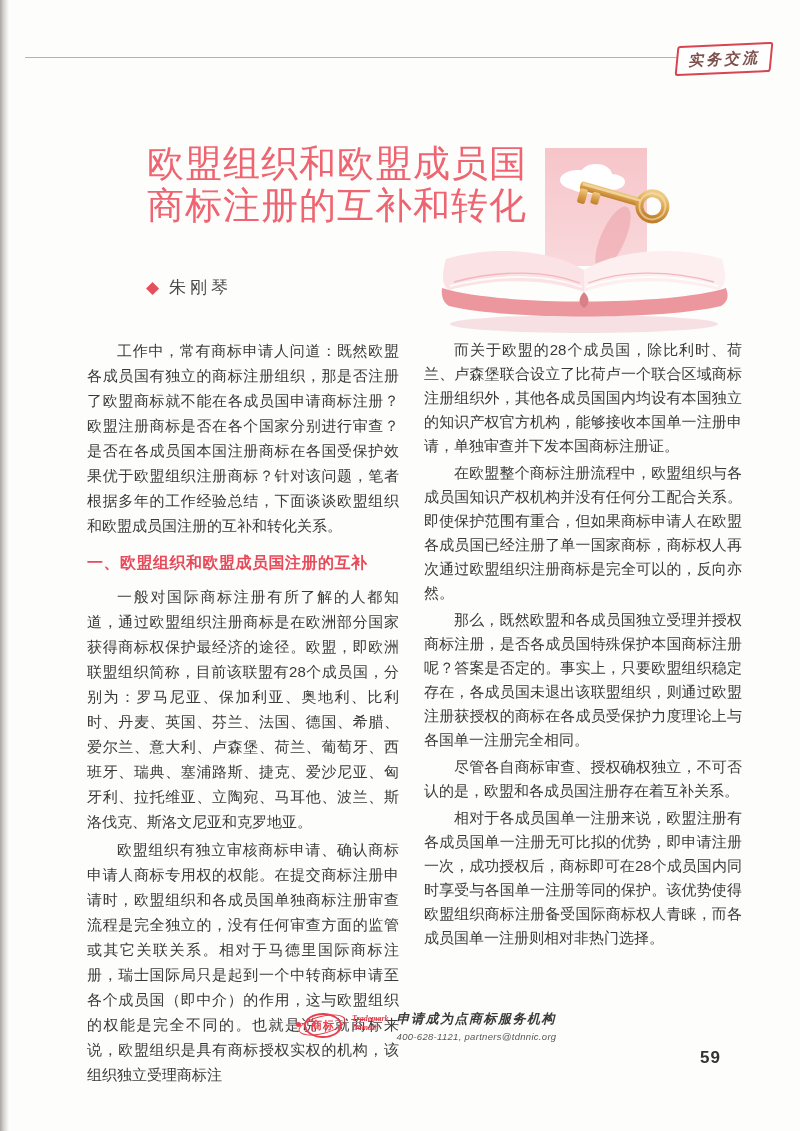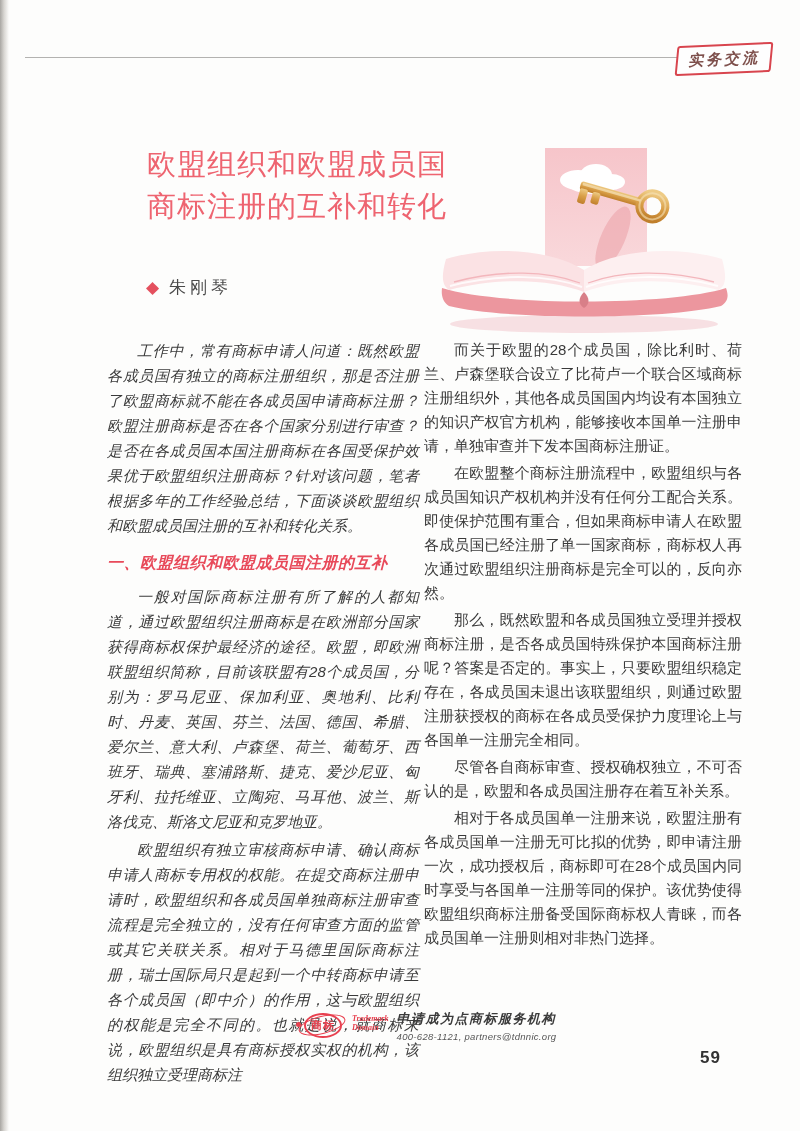--- a/index.html
+++ b/index.html
@@ -29,38 +29,38 @@
   }
   .header-badge span{
     transform:skewX(8deg);
     font-style:italic;
     font-size:15px;letter-spacing:3px;
     color:#7e504c;font-weight:bold;
   }
   
   .title{
     position:absolute;left:147px;top:143px;
-    font-size:29px;line-height:42px;letter-spacing:1px;
+    font-size:37px;line-height:42px;letter-spacing:1px;
     color:#ee6470;font-weight:normal;
   }
   .author{
     position:absolute;left:146px;top:276px;
     display:flex;align-items:center;gap:10px;
   }
   .author .diamond{color:#e4505e;font-size:17px;line-height:1;}
   .author .name{color:#4a4a4a;font-size:17px;letter-spacing:4px;}
   
   .illustration{position:absolute;left:428px;top:138px;width:312px;height:202px;}
   
   .col{
     position:absolute;top:338px;
     font-size:15px;line-height:25px;color:#3a3a3a;
     text-align:justify;
   }
-  .col-left{left:107px;width:312px;font-style:italic;}
+  .col-left{left:87px;width:312px;}
   .col-right{left:424px;width:318px;line-height:24px;}
   .col p{margin:0 0 3px 0;text-indent:2em;}
   .col p.no-indent{text-indent:0;}
   .section-heading{
     color:#e84a5a;font-weight:bold;font-size:16px;
     margin:12px 0 9px 0;letter-spacing:.5px;
   }
   
   .footer{
     position:absolute;left:296px;top:1010px;height:34px;

